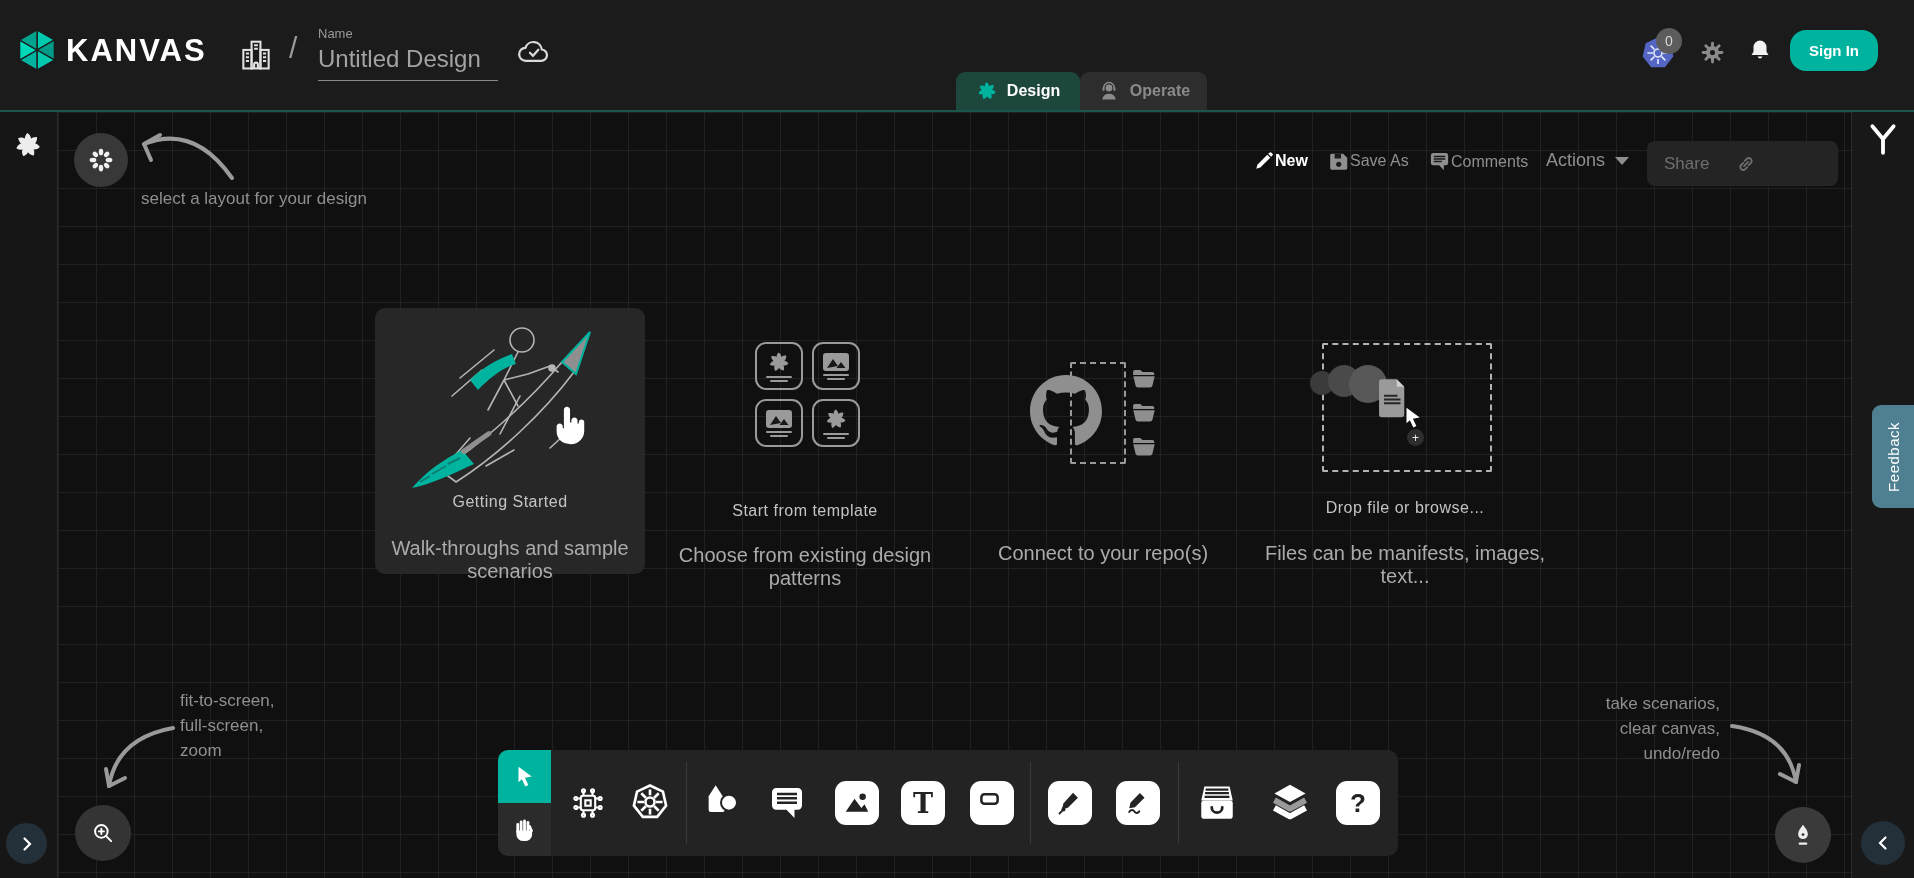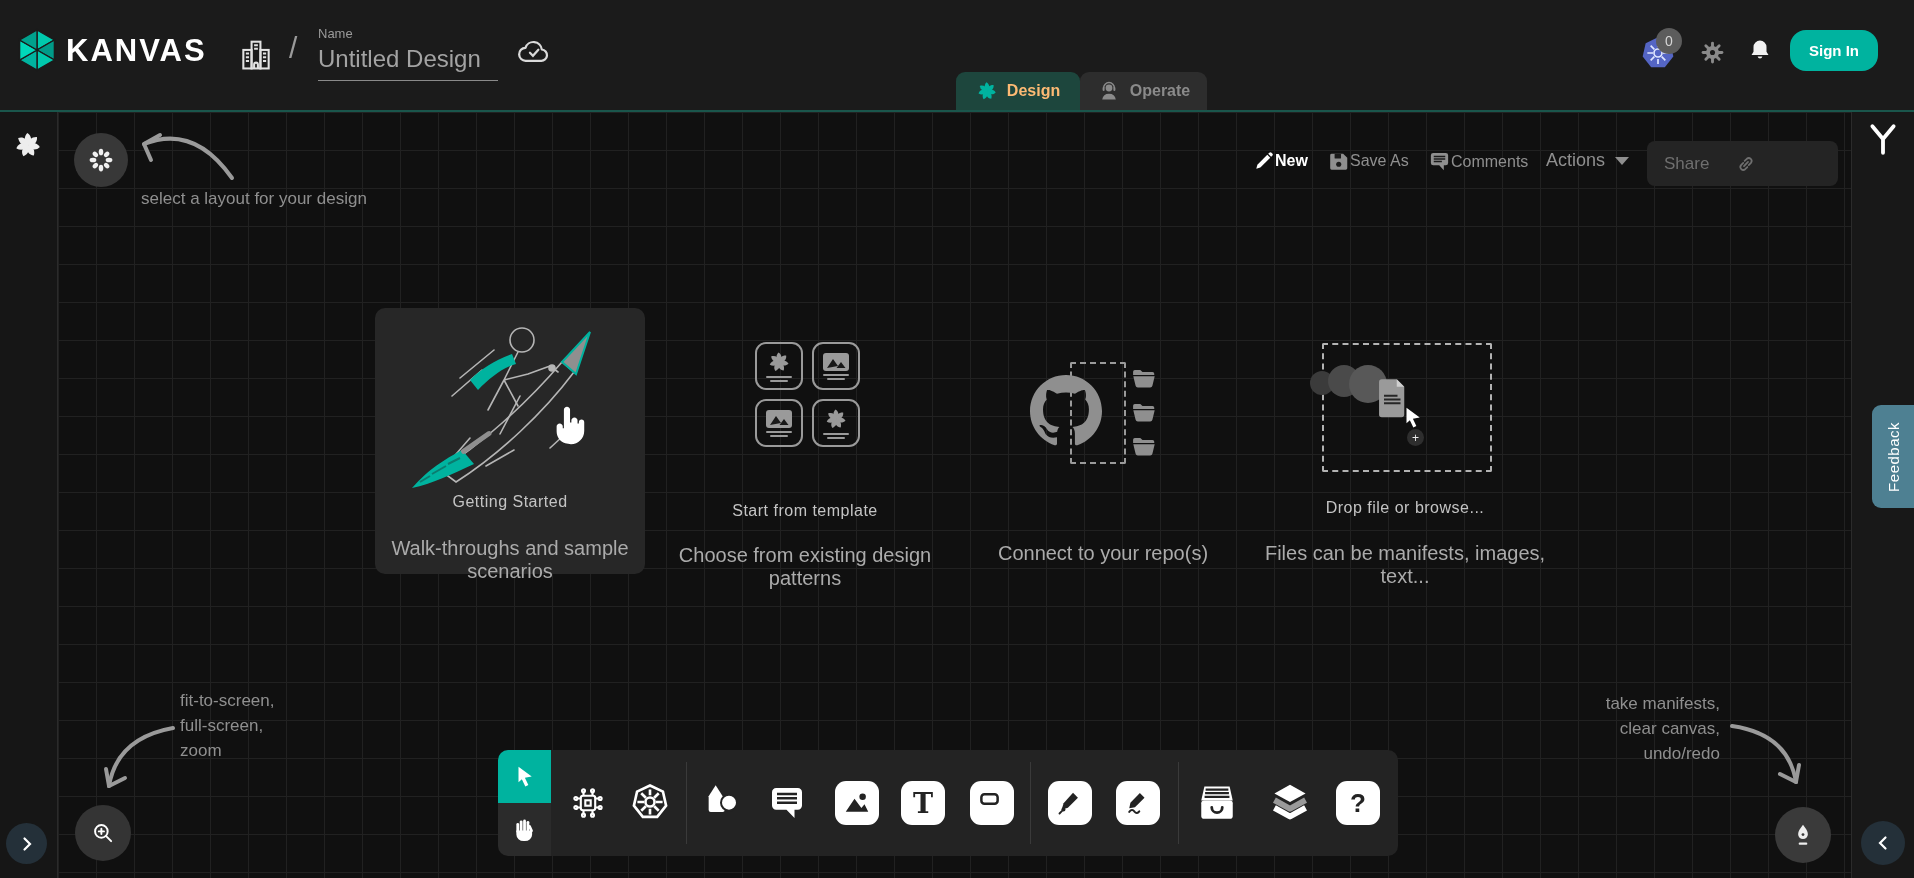--- a/index.html
+++ b/index.html
@@ -137,21 +137,21 @@
 
     <svg class="abs" style="left:516px;top:35px" width="36" height="32" viewBox="0 0 24 20">
       <path d="M6.5 16.5a4.3 4.3 0 0 1-.2-8.6 5.6 5.6 0 0 1 10.9 1.1 3.6 3.6 0 0 1-.6 7.5z" fill="none" stroke="#dadada" stroke-width="1.5" stroke-linejoin="round"></path>
       <path d="M9.3 11.2l2 2 3.6-4" fill="none" stroke="#dadada" stroke-width="1.5" stroke-linecap="round"></path>
     </svg>
 
     <div class="tab" style="left:956px;width:124px;background:#1d463d">
       <svg width="22" height="22" viewBox="0 0 24 24">
         <use href="#swirl" fill="#00b39f"></use>
       </svg>
-      <span class="tab-label" style="color:#fdba74">Design</span>
+      <span class="tab-label" style="color:#ffffff">Design</span>
     </div>
     <div class="tab" style="left:1080px;width:127px;background:#2d2d2d">
       <svg width="24" height="24" viewBox="0 0 24 24">
         <g fill="#8a8a8a">
           <circle cx="12" cy="9" r="3.4"></circle>
           <path d="M5.2 20.5a6.9 6.9 0 0 1 13.6 0z"></path>
           <rect x="5.6" y="8" width="2" height="4" rx="1"></rect>
           <rect x="16.4" y="8" width="2" height="4" rx="1"></rect>
         </g>
         <path d="M6.6 9a5.4 5.4 0 0 1 10.8 0" fill="none" stroke="#8a8a8a" stroke-width="1.5"></path>
@@ -508,21 +508,21 @@
     <div>fit-to-screen,</div>
     <div>full-screen,</div>
     <div>zoom</div>
   </div>
   <svg class="abs" style="left:95px;top:700px" width="90" height="100" viewBox="0 0 90 100">
     <path d="M78 28 Q 22 38 14 86" fill="none" stroke="#9a9a9a" stroke-width="4" stroke-linecap="round"></path>
     <path d="M14 86 l-3 -17 M14 86 l16 -8" fill="none" stroke="#9a9a9a" stroke-width="4" stroke-linecap="round"></path>
   </svg>
 
   <div class="abs hint-text" style="left:1520px;top:691px;width:200px;text-align:right">
-    <div>take manifests,</div>
+    <div>take scenarios,</div>
     <div>clear canvas,</div>
     <div>undo/redo</div>
   </div>
   <svg class="abs" style="left:1726px;top:700px" width="85" height="95" viewBox="0 0 85 95">
     <path d="M6 26 Q 62 34 70 82" fill="none" stroke="#9a9a9a" stroke-width="4" stroke-linecap="round"></path>
     <path d="M70 82 l-16 -8 M70 82 l3 -17" fill="none" stroke="#9a9a9a" stroke-width="4" stroke-linecap="round"></path>
   </svg>
 
 </div>
 

